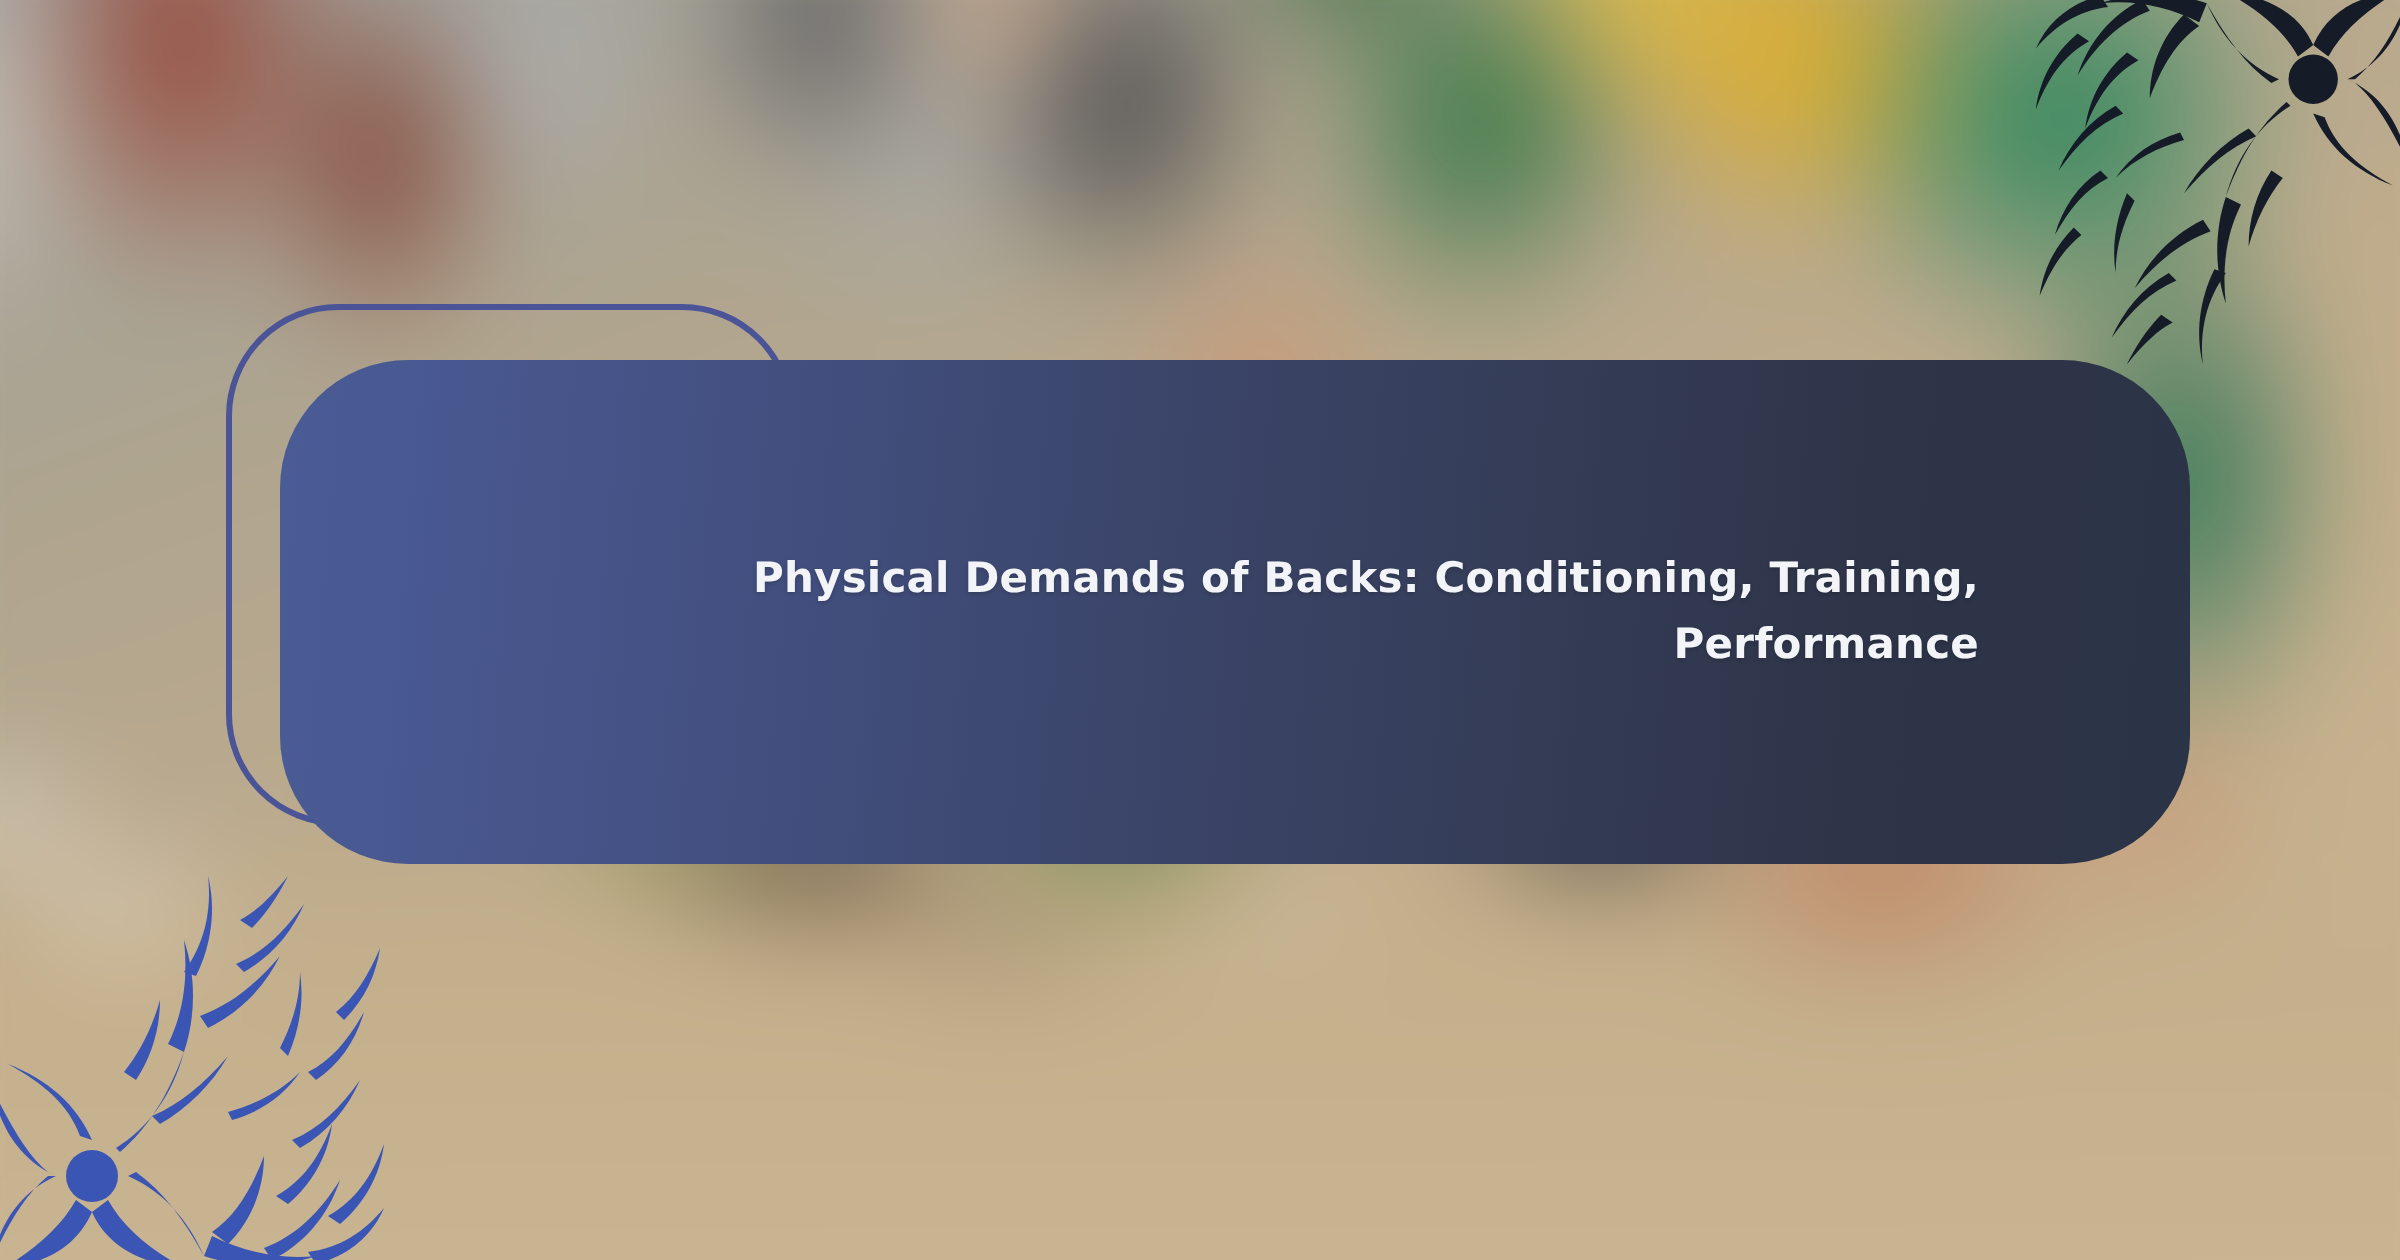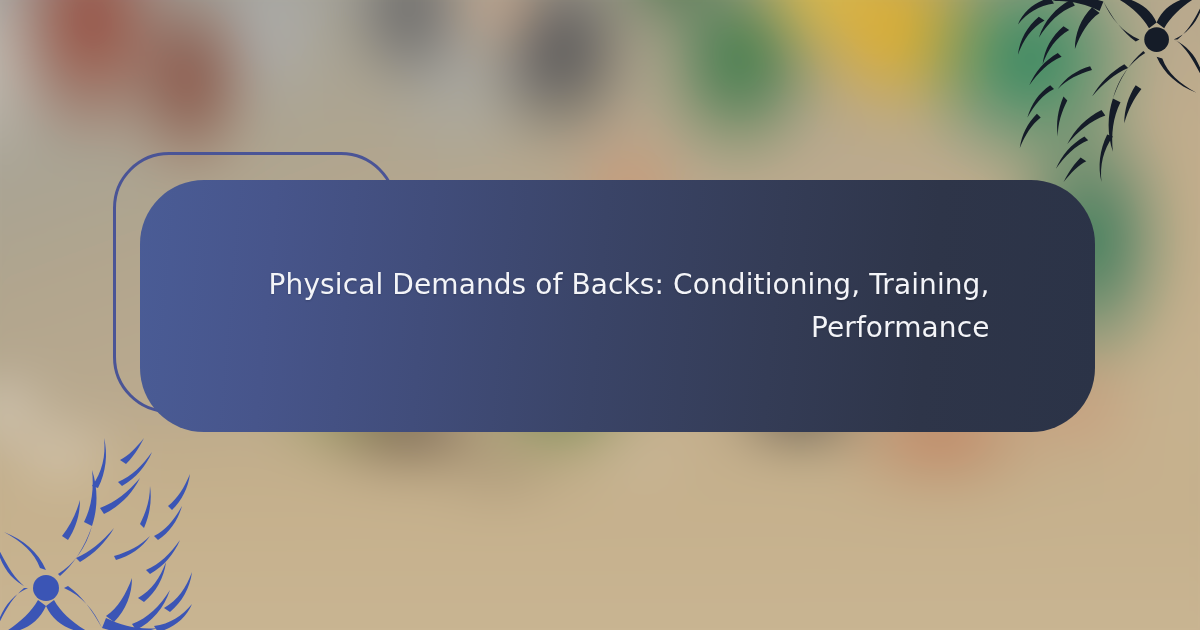--- a/index.html
+++ b/index.html
@@ -97,22 +97,22 @@
         #343c56 66%,
         #2e3549 82%,
         #2b3347 100%);
     display:flex;
     align-items:center;
     justify-content:center;
   }
 
   #title-text {
     color:#f3f4f8;
-    font-size:28px;
-    font-weight:400;
+    font-size:21px;
+    font-weight:700;
     line-height:1.55;
     text-align:right;
     letter-spacing:0.1px;
     padding:0 58px;
     max-width:860px;
     text-shadow:0 1px 2px rgba(0,0,0,0.18);
   }
 </style>
 </head>
 <body>

